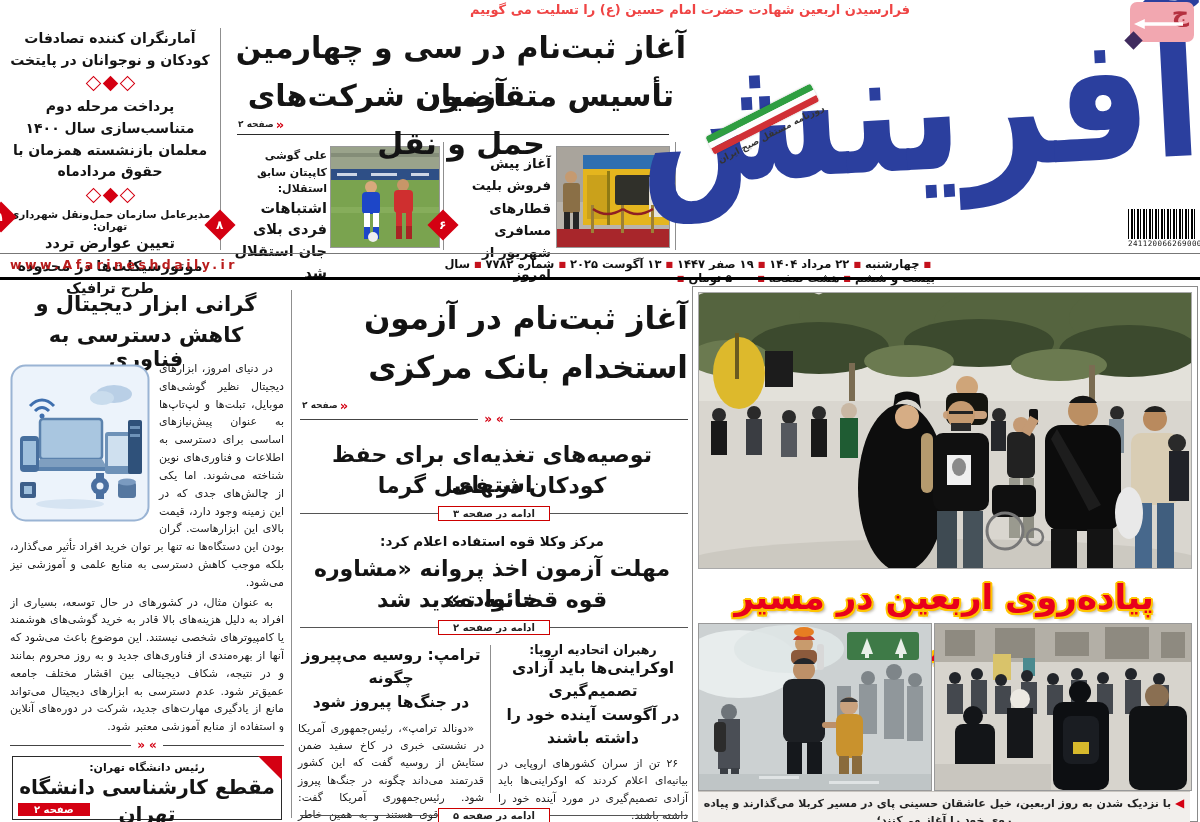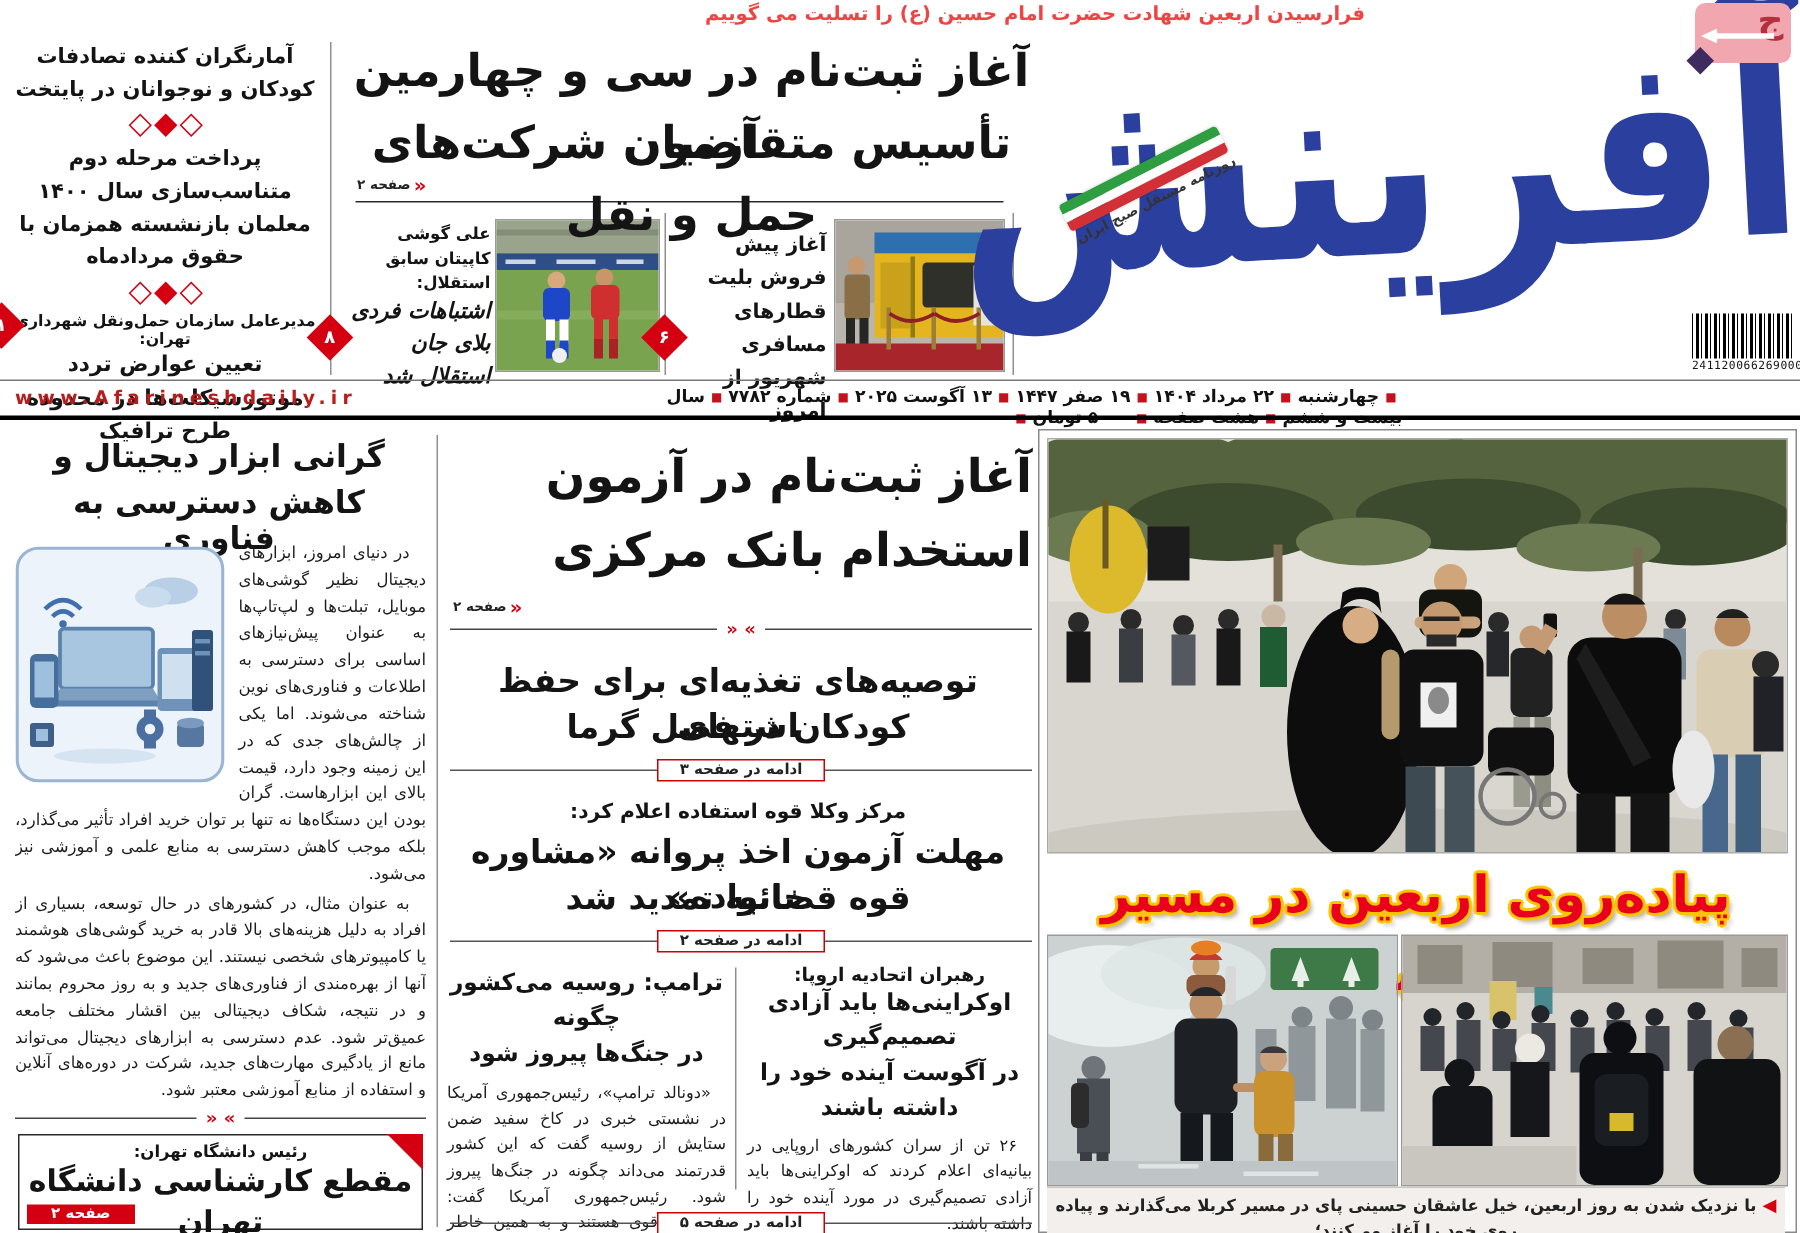--- a/index.html
+++ b/index.html
@@ -34,21 +34,21 @@
   .brief-k{font-size:10.5px;font-weight:bold;}
   .brief-t{font-size:14.5px;font-weight:bold;line-height:1.55;}
   .diamonds{display:flex;justify-content:center;gap:6px;align-items:center;}
   .d-o{width:9px;height:9px;border:1.5px solid #d40012;transform:rotate(45deg);background:#fff;}
   .d-f{width:11px;height:11px;background:#d40012;transform:rotate(45deg);}
   .pgdiamond{width:22px;height:22px;background:#d40012;transform:rotate(45deg);z-index:4;
              display:flex;align-items:center;justify-content:center;}
   .pgdiamond span{transform:rotate(-45deg);color:#fff;font-size:12px;font-weight:bold;}
   .miniphoto{border:1px solid #999;}
   .fk{font-size:11px;font-weight:bold;line-height:1.5;}
-  .ft{font-size:14.5px;font-weight:bold;line-height:1.5;font-style:italic;}
+  .ft{font-size:14.5px;font-weight:bold;line-height:1.5;}
   .tt{font-size:13.5px;font-weight:bold;line-height:1.65;}
   
   .dateline{font-size:11.5px;font-weight:bold;color:#111;}
   .dateline .sq{color:#c4111c;font-size:8px;margin:0 4px;vertical-align:1px;}
   .site{font-size:12.5px;font-weight:bold;letter-spacing:3.5px;color:#b91c1c;}
   
   .lat{font-size:21px;font-weight:bold;}
   .body{font-size:11px;line-height:1.62;text-align:justify;color:#1c1c1c;}
   .body p{margin:0 0 2px;text-indent:11px;}
   .illus{float:left;width:140px;height:158px;margin:4px 9px 6px 0;}
@@ -292,21 +292,21 @@
     <div class="c" style="font-size:12.5px;font-weight:bold;">رهبران اتحادیه اروپا:</div>
     <div class="subhead c">اوکراینی‌ها باید آزادی تصمیم‌گیری</div>
     <div class="subhead c" style="margin-bottom:5px;">در آگوست آینده خود را داشته باشند</div>
     <div class="subbody">
       <p>۲۶ تن از سران کشورهای اروپایی در بیانیه‌ای اعلام کردند که اوکراینی‌ها باید آزادی تصمیم‌گیری در مورد آینده خود را داشته باشند.</p>
 
     </div>
   </div>
 
   <div class="abs rtl" style="left:298px;top:644px;width:186px;">
-    <div class="subhead c">ترامپ: روسیه می‌کشور چگونه</div>
+    <div class="subhead c">ترامپ: روسیه می‌پیروز چگونه</div>
     <div class="subhead c" style="margin-bottom:6px;">در جنگ‌ها پیروز شود</div>
     <div class="subbody">
       <p>«دونالد ترامپ»، رئیس‌جمهوری آمریکا در نشستی خبری در کاخ سفید ضمن ستایش از روسیه گفت که این کشور قدرتمند می‌داند چگونه در جنگ‌ها پیروز شود. رئیس‌جمهوری آمریکا گفت: «روس‌ها قوی هستند و به همین خاطر مدام می‌جنگند. روسیه هیتلر را شکست داد. ما (آمریکا) هم او را شکست دادیم. روسیه پیش از آن ناپلئون را هم شکست داده بود.»</p>
     </div>
   </div>
 
   <div class="abs contdiv" style="left:300px;top:808px;width:388px;">
     <div class="l"></div>
     <div class="contbox rtl">ادامه در صفحه ۵</div>
     <div class="l"></div>

